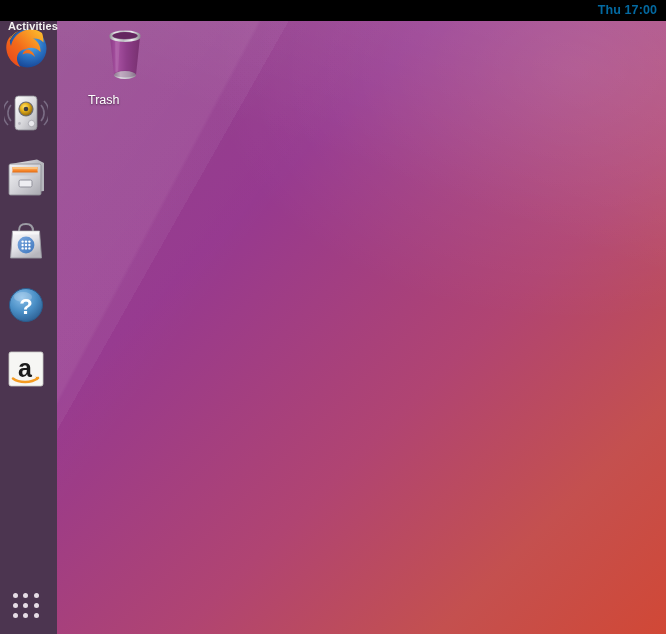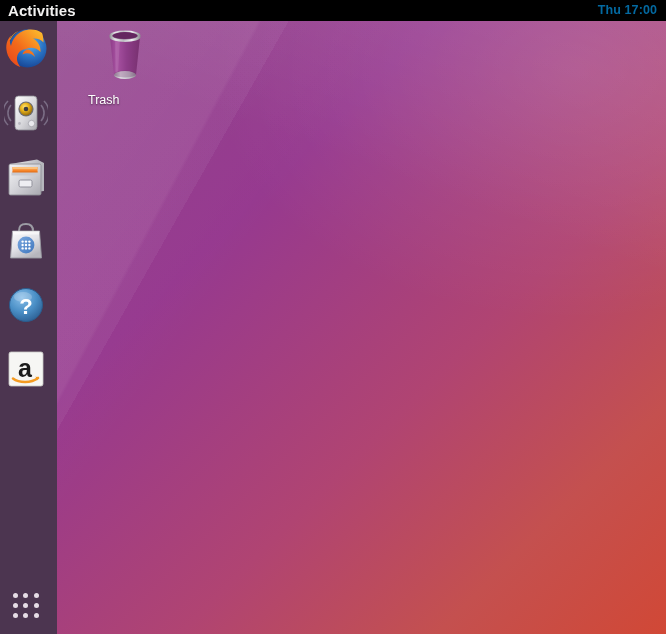--- a/index.html
+++ b/index.html
@@ -62,24 +62,24 @@
     height: 21px;
     background: #000000;
     color: #ffffff;
     display: flex;
     align-items: center;
     z-index: 40;
   }
   #activities-button {
     position: absolute;
     left: 5px;
-    top: 0;
+    top: 16px;
     height: 21px;
     line-height: 21px;
-    font-size: 15px;
+    font-size: 11px;
     font-weight: bold;
     color: #f2f1f0;
     padding: 0 3px;
     letter-spacing: 0.1px;
   }
   #clock {
     position: absolute;
     right: 9px;
     top: 0;
     height: 21px;

